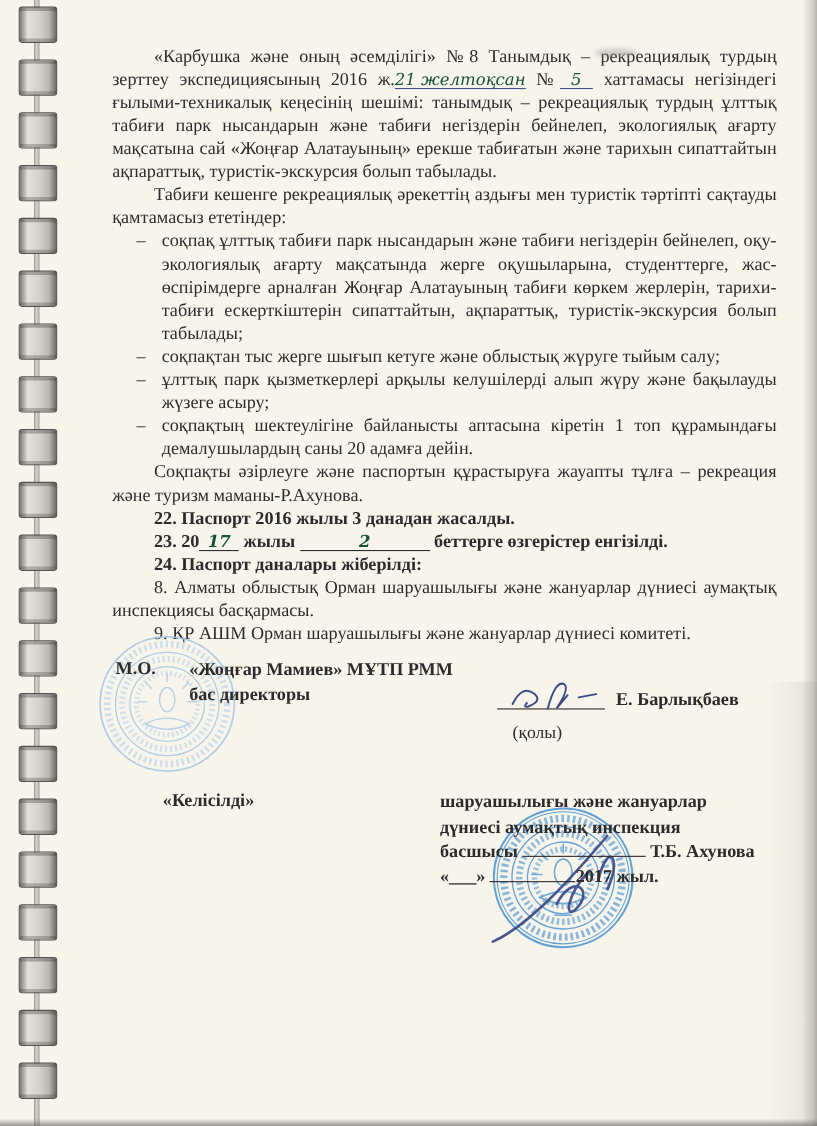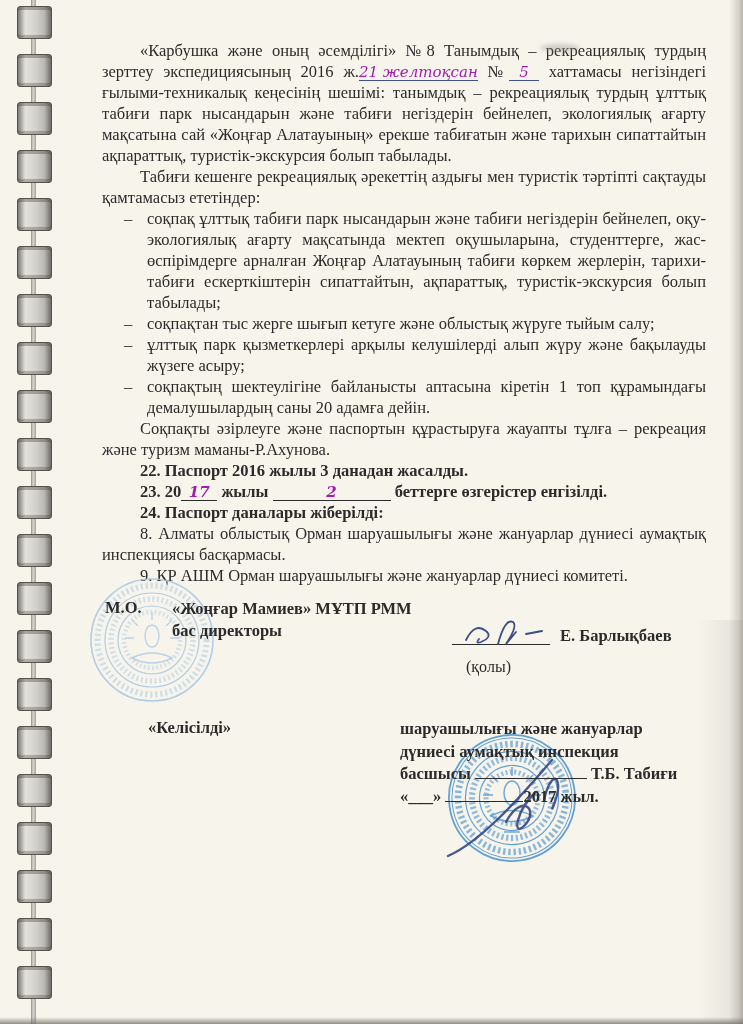--- a/index.html
+++ b/index.html
@@ -29,21 +29,21 @@
   .doc{position:absolute;left:102px;top:40px;width:604px;font-size:16.5px;line-height:21px;}
   .doc p{margin:0;}
   .justify{text-align:justify;}
   .indent{text-indent:38px;}
   .bold{font-weight:bold;}
   .bullets{margin:0;}
   .bullet{position:relative;margin-left:22px;padding-left:23px;text-align:justify;}
   .bullet .dash{position:absolute;left:0;top:0;}
 
   
-  .hw{font-family:"DejaVu Serif",serif;font-style:italic;color:#a21caf;font-size:15px;}
+  .hw{font-family:"DejaVu Serif",serif;font-style:italic;color:#14532d;font-size:15px;}
   .blank{display:inline-block;border-bottom:1.4px solid #2b2b2b;text-align:center;
          text-indent:0;line-height:15px;vertical-align:baseline;}
   .blank.hw-underline{border-bottom-color:#41508a;}
 
   
   .abs{position:absolute;margin:0;}
   .sigline{position:absolute;border-bottom:1.6px solid #2b2b2b;}
   .koly{font-size:16px;}
 
   svg.stamp{position:absolute;pointer-events:none;}
@@ -78,21 +78,21 @@
     <i style="top:918px"></i>
     <i style="top:966px"></i>
   </div>
 
   <div class="doc">
     <p class="justify indent"><span>«Карбушка және оның әсемділігі» №8 Танымдық – рекреациялық турдың зерттеу экспедициясының 2016 ж.</span><span class="blank hw-underline" style="min-width:104px"><span class="hw">21 желтоқсан</span></span> <span>№</span><span class="blank hw-underline" style="min-width:30px"><span class="hw">5</span></span> <span>хаттамасы негізіндегі ғылыми-техникалық кеңесінің шешімі: танымдық – рекреациялық турдың ұлттық табиғи парк нысандарын және табиғи негіздерін бейнелеп, экологиялық ағарту мақсатына сай «Жоңғар Алатауының» ерекше табиғатын және тарихын сипаттайтын ақпараттық, туристік-экскурсия болып табылады.</span></p>
 
     <p class="justify indent">Табиғи кешенге рекреациялық әрекеттің аздығы мен туристік тәртіпті сақтауды қамтамасыз ететіндер:</p>
 
     <div class="bullets">
-      <div class="bullet"><span class="dash">–</span><span>соқпақ ұлттық табиғи парк нысандарын және табиғи негіздерін бейнелеп, оқу-экологиялық ағарту мақсатында мектеп оқушыларына, студенттерге, жас-өспірімдерге арналған Жоңғар Алатауының табиғи көркем жерлерін, тарихи-табиғи ескерткіштерін сипаттайтын, ақпараттық, туристік-экскурсия болып табылады;</span></div>
+      <div class="bullet"><span class="dash">–</span><span>соқпақ ұлттық табиғи парк нысандарын және табиғи негіздерін бейнелеп, оқу-экологиялық ағарту мақсатында жерге оқушыларына, студенттерге, жас-өспірімдерге арналған Жоңғар Алатауының табиғи көркем жерлерін, тарихи-табиғи ескерткіштерін сипаттайтын, ақпараттық, туристік-экскурсия болып табылады;</span></div>
       <div class="bullet"><span class="dash">–</span><span>соқпақтан тыс жерге шығып кетуге және облыстық жүруге тыйым салу;</span></div>
       <div class="bullet"><span class="dash">–</span><span>ұлттық парк қызметкерлері арқылы келушілерді алып жүру және бақылауды жүзеге асыру;</span></div>
       <div class="bullet"><span class="dash">–</span><span>соқпақтың шектеулігіне байланысты аптасына кіретін 1 топ құрамындағы демалушылардың саны 20 адамға дейін.</span></div>
     </div>
 
     <p class="justify indent">Соқпақты әзірлеуге және паспортын құрастыруға жауапты тұлға – рекреация және туризм маманы-Р.Ахунова.</p>
 
     <p class="bold indent">22. Паспорт 2016 жылы 3 данадан жасалды.</p>
 
     <p class="bold indent"><span>23. 20</span><span class="blank" style="min-width:36px"><span class="hw">17</span></span> <span>жылы</span> <span class="blank" style="min-width:118px"><span class="hw">2</span></span> <span>беттерге өзгерістер енгізілді.</span></p>
@@ -157,21 +157,21 @@
     <g fill="none" stroke="#3a4a85" stroke-width="2.4" stroke-linecap="round" opacity=".92">
       <path d="M8,118 C40,104 78,62 112,22"></path>
       <path d="M66,84 c16,-30 34,-12 18,4 c-12,12 -8,-16 12,-34"></path>
       <path d="M104,62 c4,-18 12,-28 14,-16 c2,10 -10,34 -4,20"></path>
     </g>
   </svg>
 
   <div class="abs bold" style="left:400px;top:718px;width:320px;font-size:16.5px;line-height:22.5px">
     <div>шаруашылығы және жануарлар</div>
     <div>дүниесі аумақтық инспекция</div>
-    <div><span>басшысы</span> <span class="blank" style="min-width:112px"></span> <span>Т.Б. Табиғи</span></div>
+    <div><span>басшысы</span> <span class="blank" style="min-width:112px"></span> <span>Т.Б. Ахунова</span></div>
     <div><span>«___»</span> <span class="blank" style="min-width:78px"></span><span>2017 жыл.</span></div>
   </div>
 
   <div class="smudge"></div>
   <div class="edge-right-soft"></div>
   <div class="edge-right"></div>
   <div class="edge-bottom"></div>
 
 </div>
 

